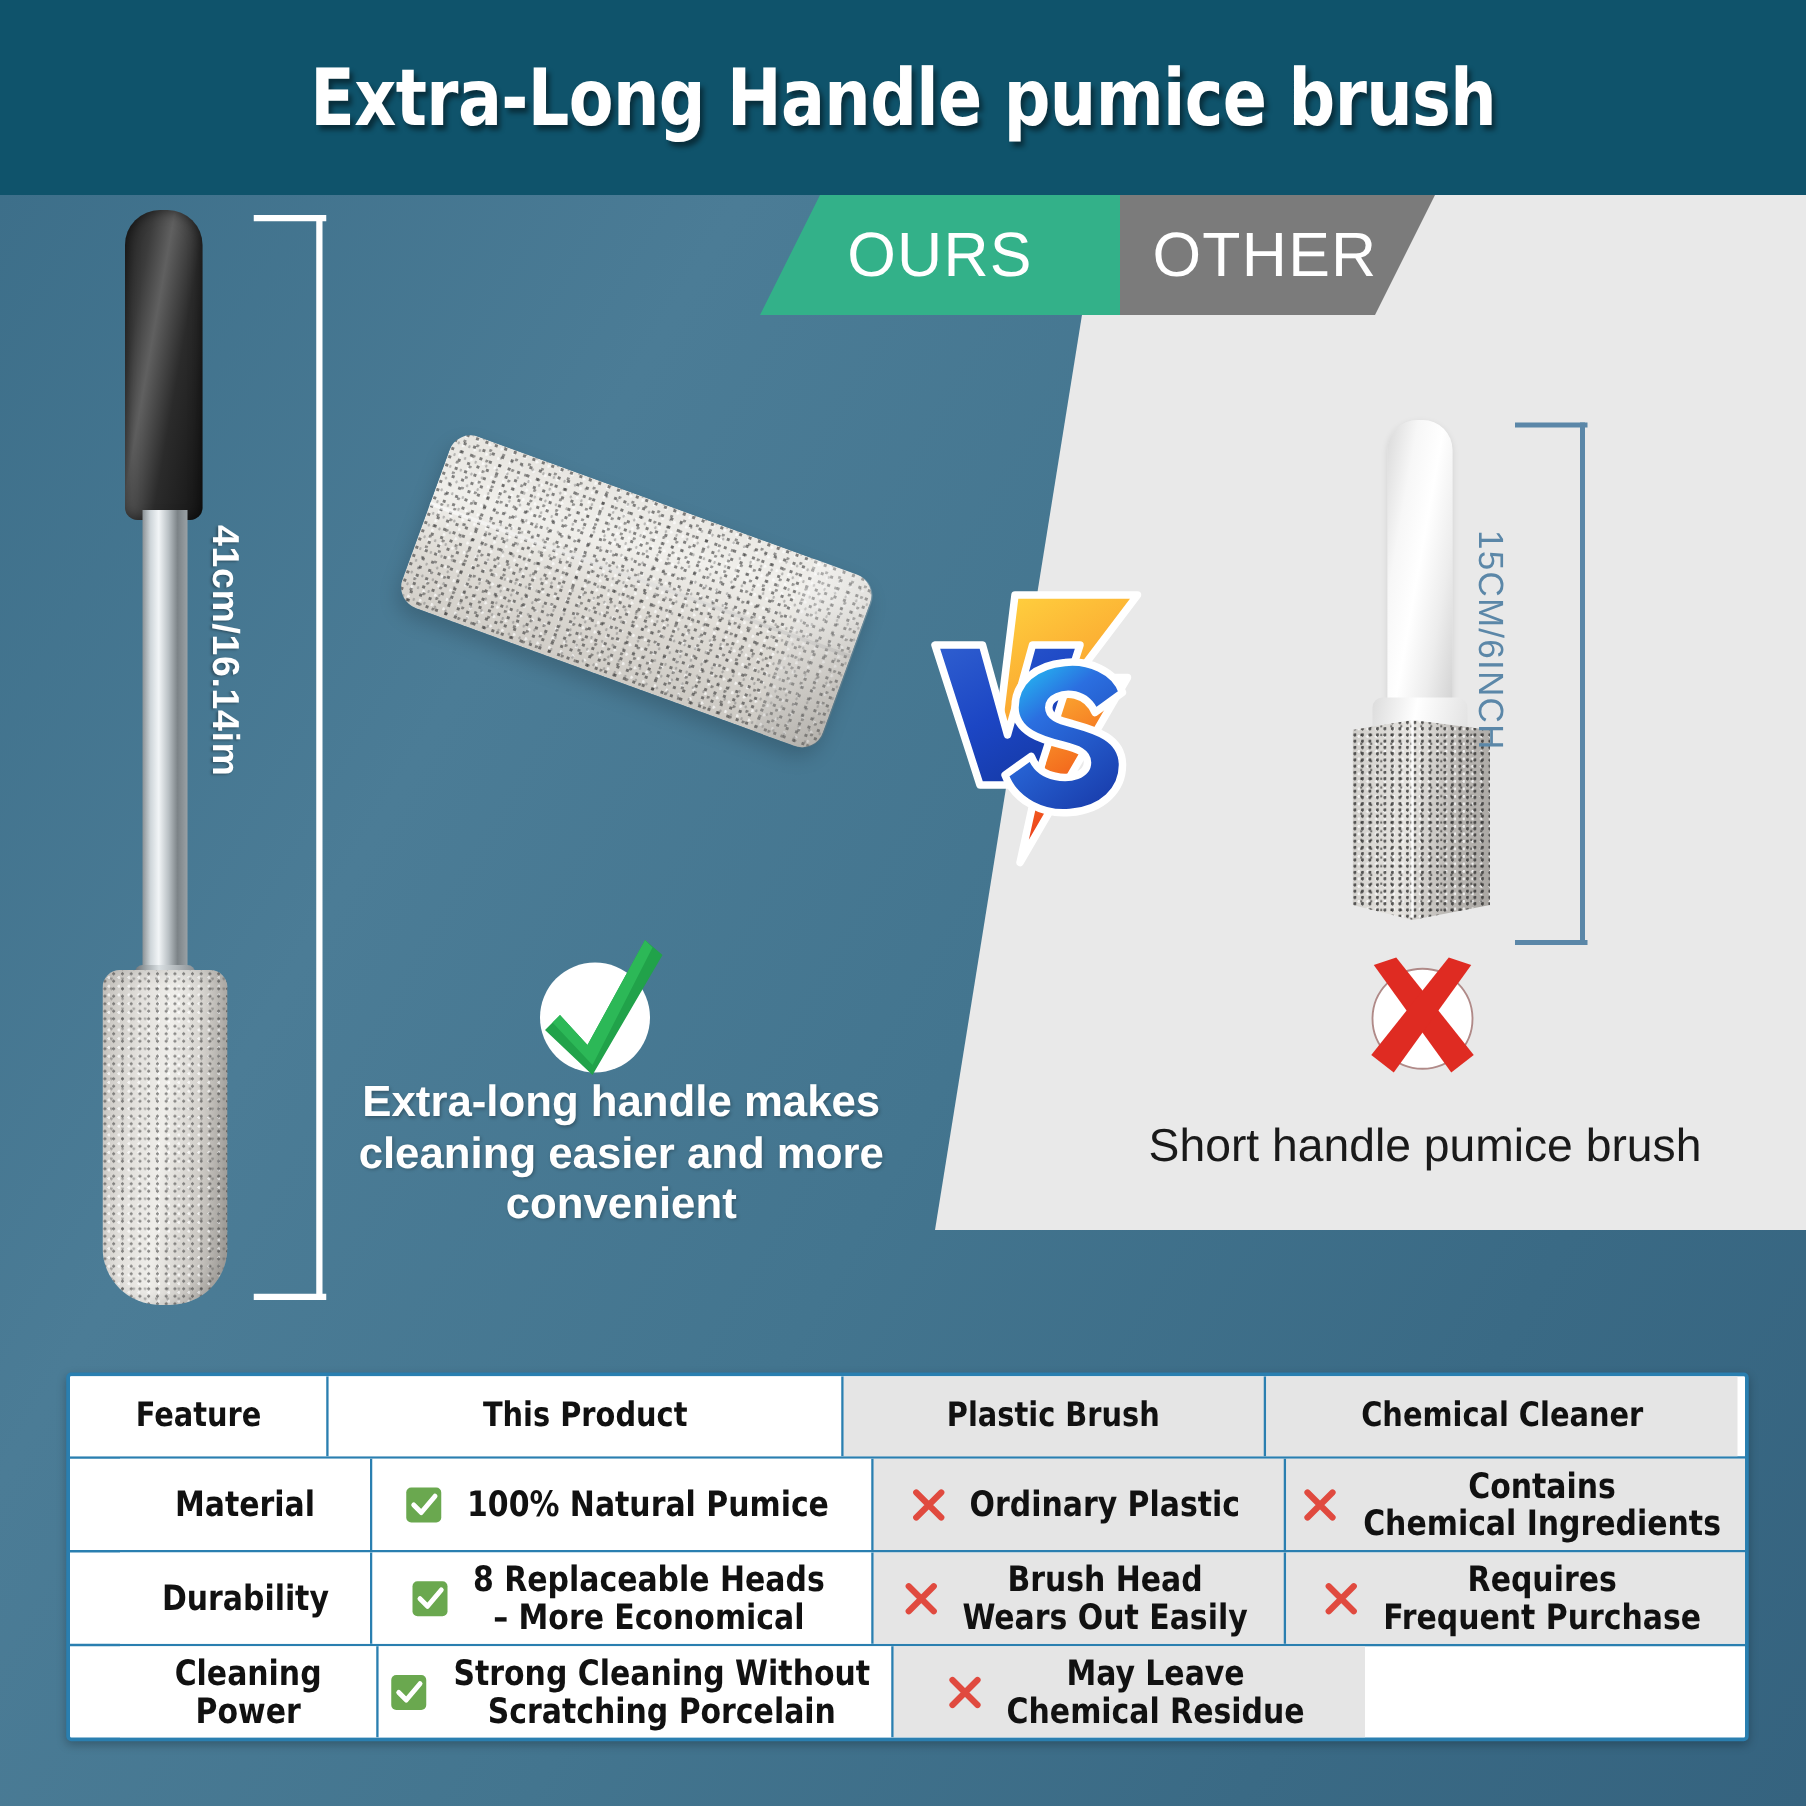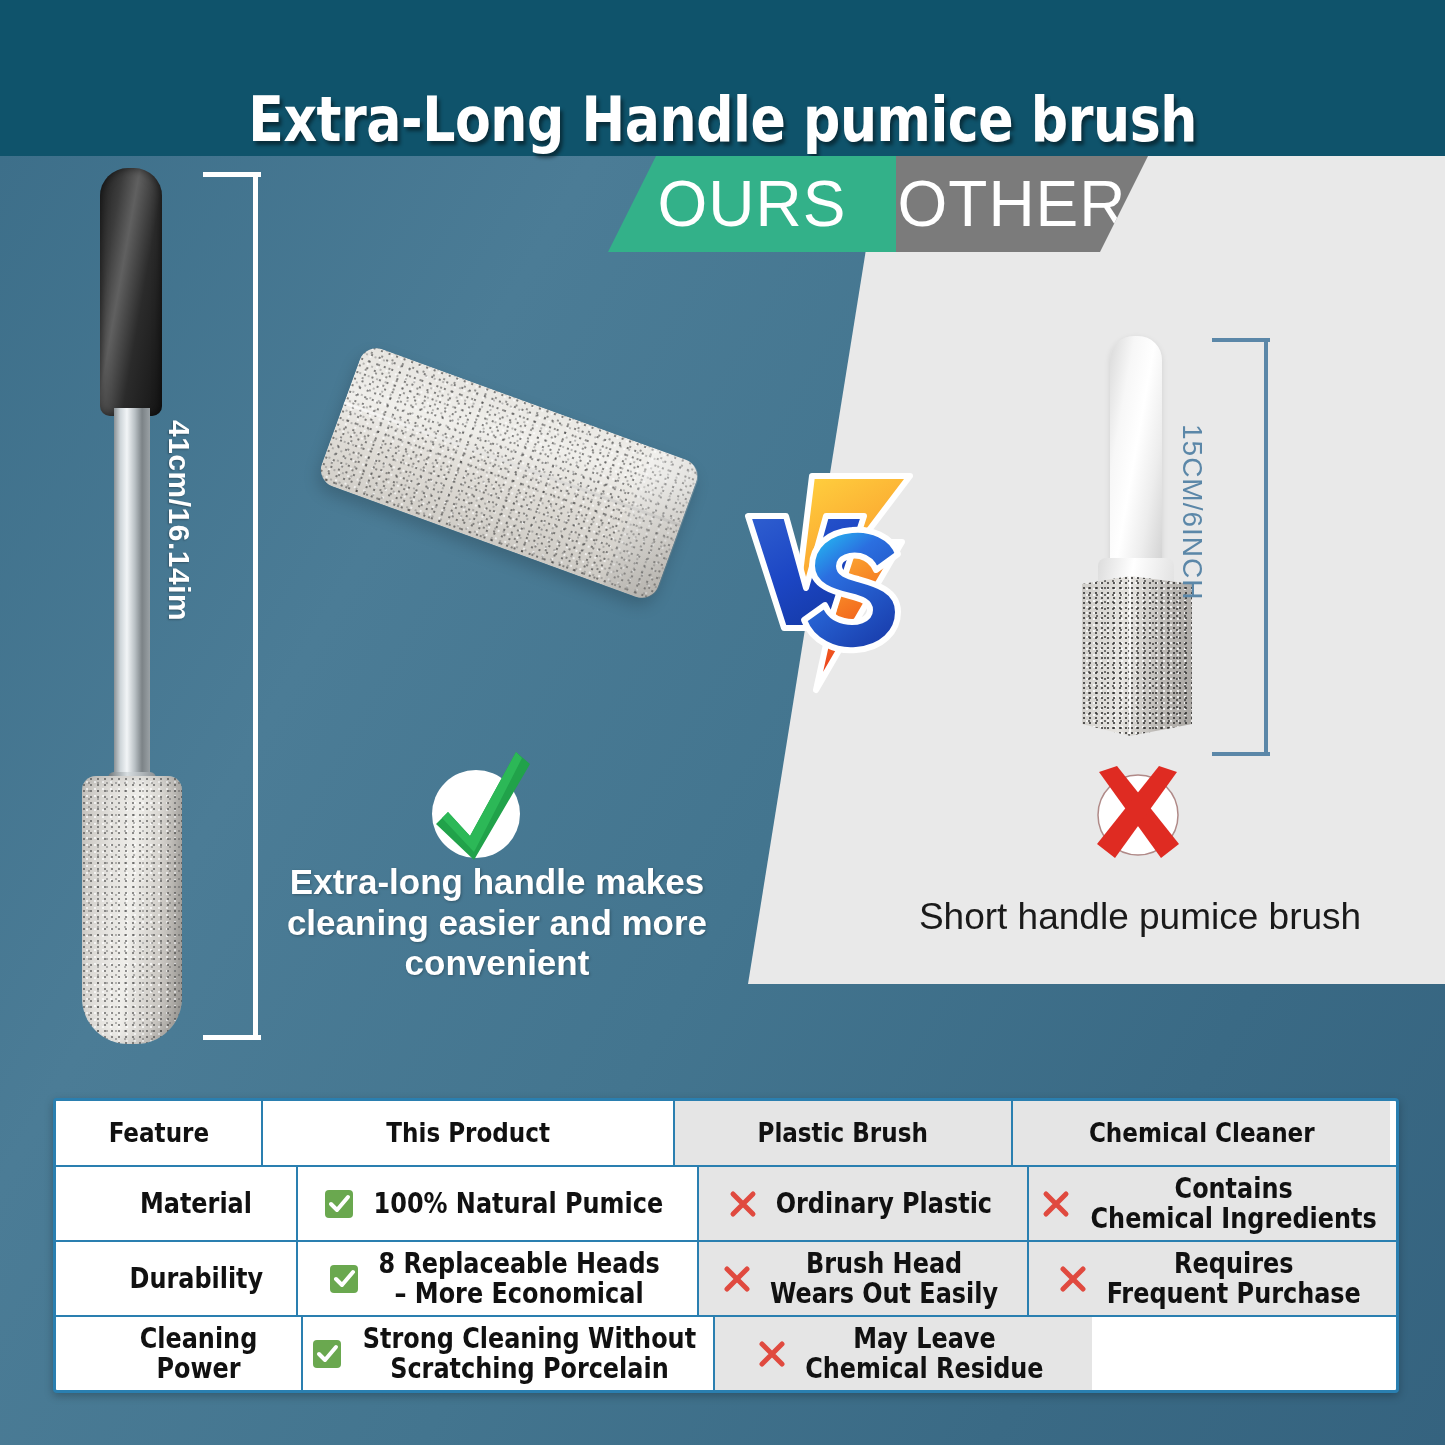--- a/index.html
+++ b/index.html
@@ -11,21 +11,21 @@
   #page{
     position:relative;width:1445px;height:1445px;
     background:linear-gradient(120deg,#3b6d88 0%,#4b7c96 30%,#43758f 55%,#3a6a85 80%,#35637f 100%);
     overflow:hidden;
   }
 
   
   .header{
     position:absolute;left:0;top:0;width:1445px;height:156px;
     background:#0f536b;
-    display:flex;align-items:flex-end;justify-content:center;
+    display:flex;align-items:center;justify-content:center;
   }
   .header-title{
     color:#ffffff;
     font-family:"Liberation Sans Narrow","DejaVu Sans Condensed","Liberation Sans",sans-serif;
     font-weight:bold;
     font-size:63px;
     letter-spacing:-0.5px;
     transform:scaleX(0.92);
     text-shadow:3px 4px 4px rgba(0,0,0,.45);
     white-space:nowrap;
@@ -48,21 +48,21 @@
     clip-path:polygon(48px 0, 288px 0, 288px 96px, 0 96px);
     display:flex;align-items:center;justify-content:center;
   }
   .banner-other{
     position:absolute;left:288px;top:0;width:252px;height:96px;
     background:#7b7b7b;
     clip-path:polygon(0 0, 252px 0, 204px 96px, 0 96px);
     display:flex;align-items:center;justify-content:center;
   }
   .banner-label{
-    color:#ffffff;font-size:64px;font-weight:400;letter-spacing:1px;
+    color:#ffffff;font-size:50px;font-weight:400;letter-spacing:1px;
     font-family:"Liberation Sans",sans-serif;
   }
   .banner-other .banner-label{transform:translateX(-10px);}
 
   
   .long-brush{position:absolute;left:78px;top:168px;width:110px;height:880px;}
   .lb-grip{
     position:absolute;left:22px;top:0;width:62px;height:248px;
     border-radius:28px 28px 10px 10px;
     background:linear-gradient(100deg,#1d1d1d 0%,#3c3c3c 22%,#606060 38%,#2b2b2b 62%,#141414 100%);

